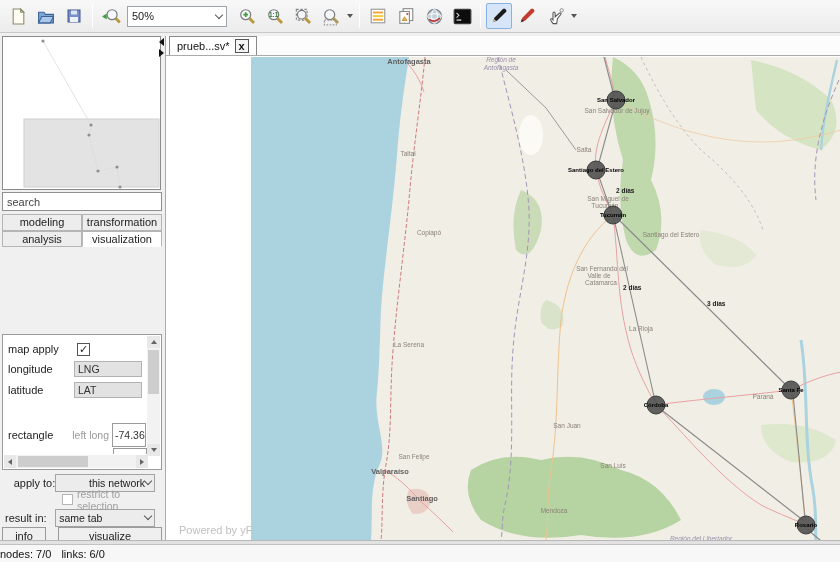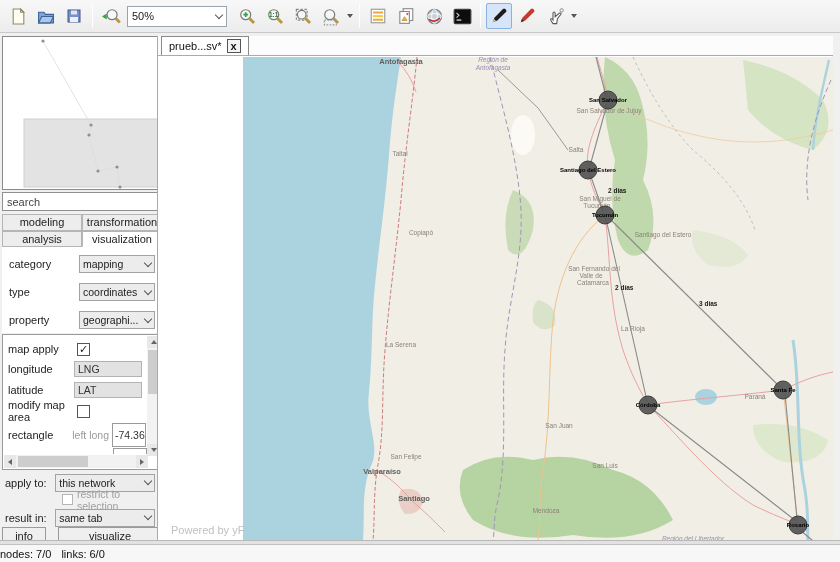--- a/index.html
+++ b/index.html
@@ -84,21 +84,21 @@
   #restrict-row { position:absolute; left:2px; top:492px; width:160px; height:15px;
     display:flex; align-items:center; padding-left:60px; }
   #restrict-row .checkbox { width:11px; height:11px; margin-right:4px; }
   #restrict-row span.dis-label { color:#a0a0a0; font-size:10.5px; }
   .pbtn { height:17px; background:#efefef; border:1px solid #9a9a9a; display:flex;
     align-items:center; justify-content:center; font-size:11px; color:#222; }
   #info-btn { position:absolute; left:2px; top:527px; width:44px; }
   #visualize-btn { position:absolute; left:58px; top:527px; width:104px; }
 
   
-  #canvas { position:absolute; left:157px; top:36px; width:675px; height:504px;
+  #canvas { position:absolute; left:165px; top:36px; width:675px; height:504px;
     background:#fff; border-left:1px solid #aaa; }
   #tabbar { position:absolute; left:0; top:0; width:675px; height:20px; border-bottom:1px solid #aaa;
     display:flex; align-items:center; background:#fcfcfc; }
   #doc-tab { height:19px; margin-left:3px; padding:0 7px; background:#fff;
     border:1px solid #8a8a8a; border-bottom:none; display:flex; align-items:center; font-size:11px; color:#111; }
   #tab-close { width:14px; height:14px; margin-left:5px; border:1px solid #555; background:#f4f4f4;
     display:flex; align-items:center; justify-content:center; font-size:11px; font-weight:bold; color:#111; line-height:1; }
   #map-wrap { position:absolute; left:85px; top:21px; width:590px; height:483px; overflow:hidden; }
   #attribution { position:absolute; left:13px; top:488px; width:73px; overflow:hidden;
     white-space:nowrap; color:#c0c0c0; font-size:11px; }
@@ -257,60 +257,33 @@
     <input type="text" placeholder="search" style="">
   </div>
 
   <div id="tabs">
     <div class="tab">modeling</div>
     <div class="tab">transformation</div>
     <div class="tab">analysis</div>
     <div class="tab active">visualization</div>
   </div>
 
-  <div id="form-panel">
-    <div class="frow" style="top:8px;">
-      <span class="flabel">category</span>
-      <div class="combo">
-        <span class="cval">mapping</span>
-        <i class="chev"></i>
-      </div>
-    </div>
-    <div class="frow" style="top:36px;">
-      <span class="flabel">type</span>
-      <div class="combo">
-        <span class="cval">coordinates</span>
-        <i class="chev"></i>
-      </div>
-    </div>
-    <div class="frow" style="top:64px;">
-      <span class="flabel">property</span>
-      <div class="combo">
-        <span class="cval">geographi...</span>
-        <i class="chev"></i>
-      </div>
-    </div>
-  </div>
 
   <div id="section-box">
     <div class="srow" style="top:6px;">
       <span class="flabel">map apply</span>
       <span class="checkbox on">✓</span>
     </div>
     <div class="srow" style="top:26px;">
       <span class="flabel">longitude</span>
       <span class="tfield">LNG</span>
     </div>
     <div class="srow" style="top:47px;">
       <span class="flabel">latitude</span>
       <span class="tfield">LAT</span>
-    </div>
-    <div class="srow" style="top:68px;">
-      <span class="flabel">modify map area</span>
-      <span class="checkbox"></span>
     </div>
     <div class="srow" style="top:92px;">
       <span class="flabel">rectangle</span>
       <span class="sub-label">left long</span>
       <span class="num-field">-74.36</span>
     </div>
     <div style="position:absolute;left:110px;top:113px;width:34px;height:6px;background:#fff;border:1px solid #9a9a9a;border-bottom:none;"></div>
     <div class="vsb">
       <div class="sb-btn" style="top:0;">
           <i class="tri-up-s"></i>
@@ -324,21 +297,21 @@
       <div class="sb-btn" style="left:0;">
           <i class="tri-lf-s"></i>
         </div>
       <div class="thumb"></div>
       <div class="sb-btn" style="right:0;">
           <i class="tri-rt-s"></i>
         </div>
     </div>
   </div>
 
-  <div class="bottom-row" style="top:473px;">
+  <div class="bottom-row" style="top:473px;text-align:right;">
     <span class="flabel">apply to:</span>
     <div class="combo combo-b">
       <span class="cval">this network</span>
       <i class="chev"></i>
     </div>
   </div>
   <div id="restrict-row">
     <span class="checkbox disabled"></span>
     <span class="dis-label">restrict to selection</span>
   </div>

